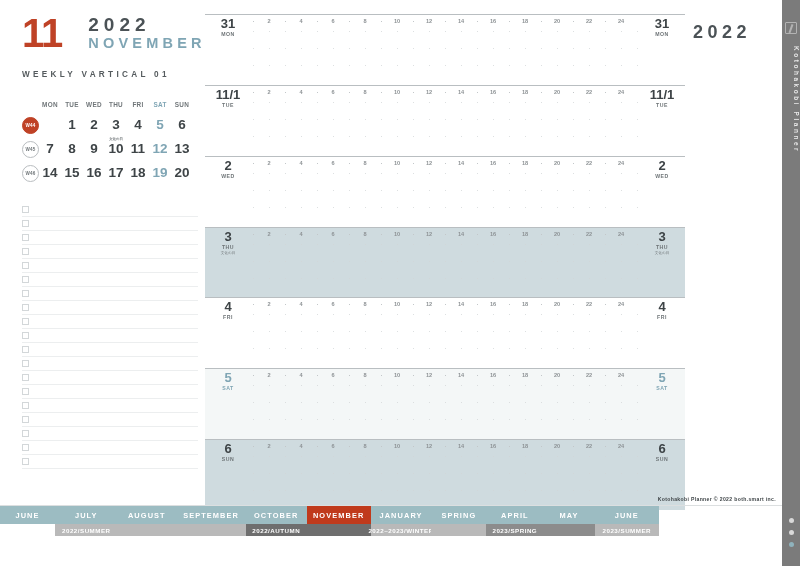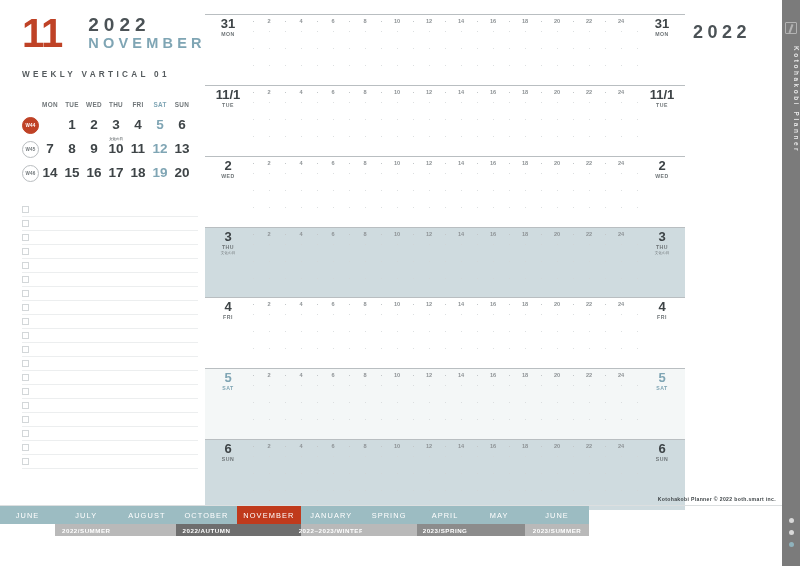--- a/index.html
+++ b/index.html
@@ -184,21 +184,21 @@
     position: absolute; left: 0; bottom: 0;
     width: 782px; height: 30px; display: flex;
   }
   .tab {
     position: relative; height: 30px;
     display: flex; flex-direction: column;
   }
   .tab-label {
     flex: 0 0 18px;
     display: flex; align-items: center; justify-content: center;
-    font-size: 7.4px; font-weight: 400; letter-spacing: 1.1px;
+    font-size: 7.4px; font-weight: 700; letter-spacing: 1.1px;
     color: #ffffff;
   }
   .tab-season {
     flex: 1;
     display: flex; align-items: center; justify-content: center;
     font-size: 6.2px; font-weight: 700; letter-spacing: .5px;
     color: #ffffff;
   }
   .t-teal { background: #9cbcc2; }
   .t-red  { background: #c03a1c; }
@@ -1117,20 +1117,24 @@
           <div class="tab-season s-none"></div>
         </div>
         <div class="tab" style="width: 7.98122%;">
           <div class="tab-label t-teal">JULY</div>
           <div class="tab-season s-gray">2022/SUMMER</div>
         </div>
         <div class="tab" style="width: 7.51174%;">
           <div class="tab-label t-teal">AUGUST</div>
           <div class="tab-season s-gray"></div>
         </div>
+        <div class="tab" style="width: 8.92019%;">
+          <div class="tab-label t-teal">SEPTEMBER</div>
+          <div class="tab-season s-gray"></div>
+        </div>
         <div class="tab" style="width: 7.74648%;">
           <div class="tab-label t-teal">OCTOBER</div>
           <div class="tab-season s-dark">2022/AUTUMN</div>
         </div>
         <div class="tab" style="width: 8.21596%;">
           <div class="tab-label t-red">NOVEMBER</div>
           <div class="tab-season s-dark"></div>
         </div>
         <div class="tab" style="width: 7.74648%;">
           <div class="tab-label t-teal">JANUARY</div>

